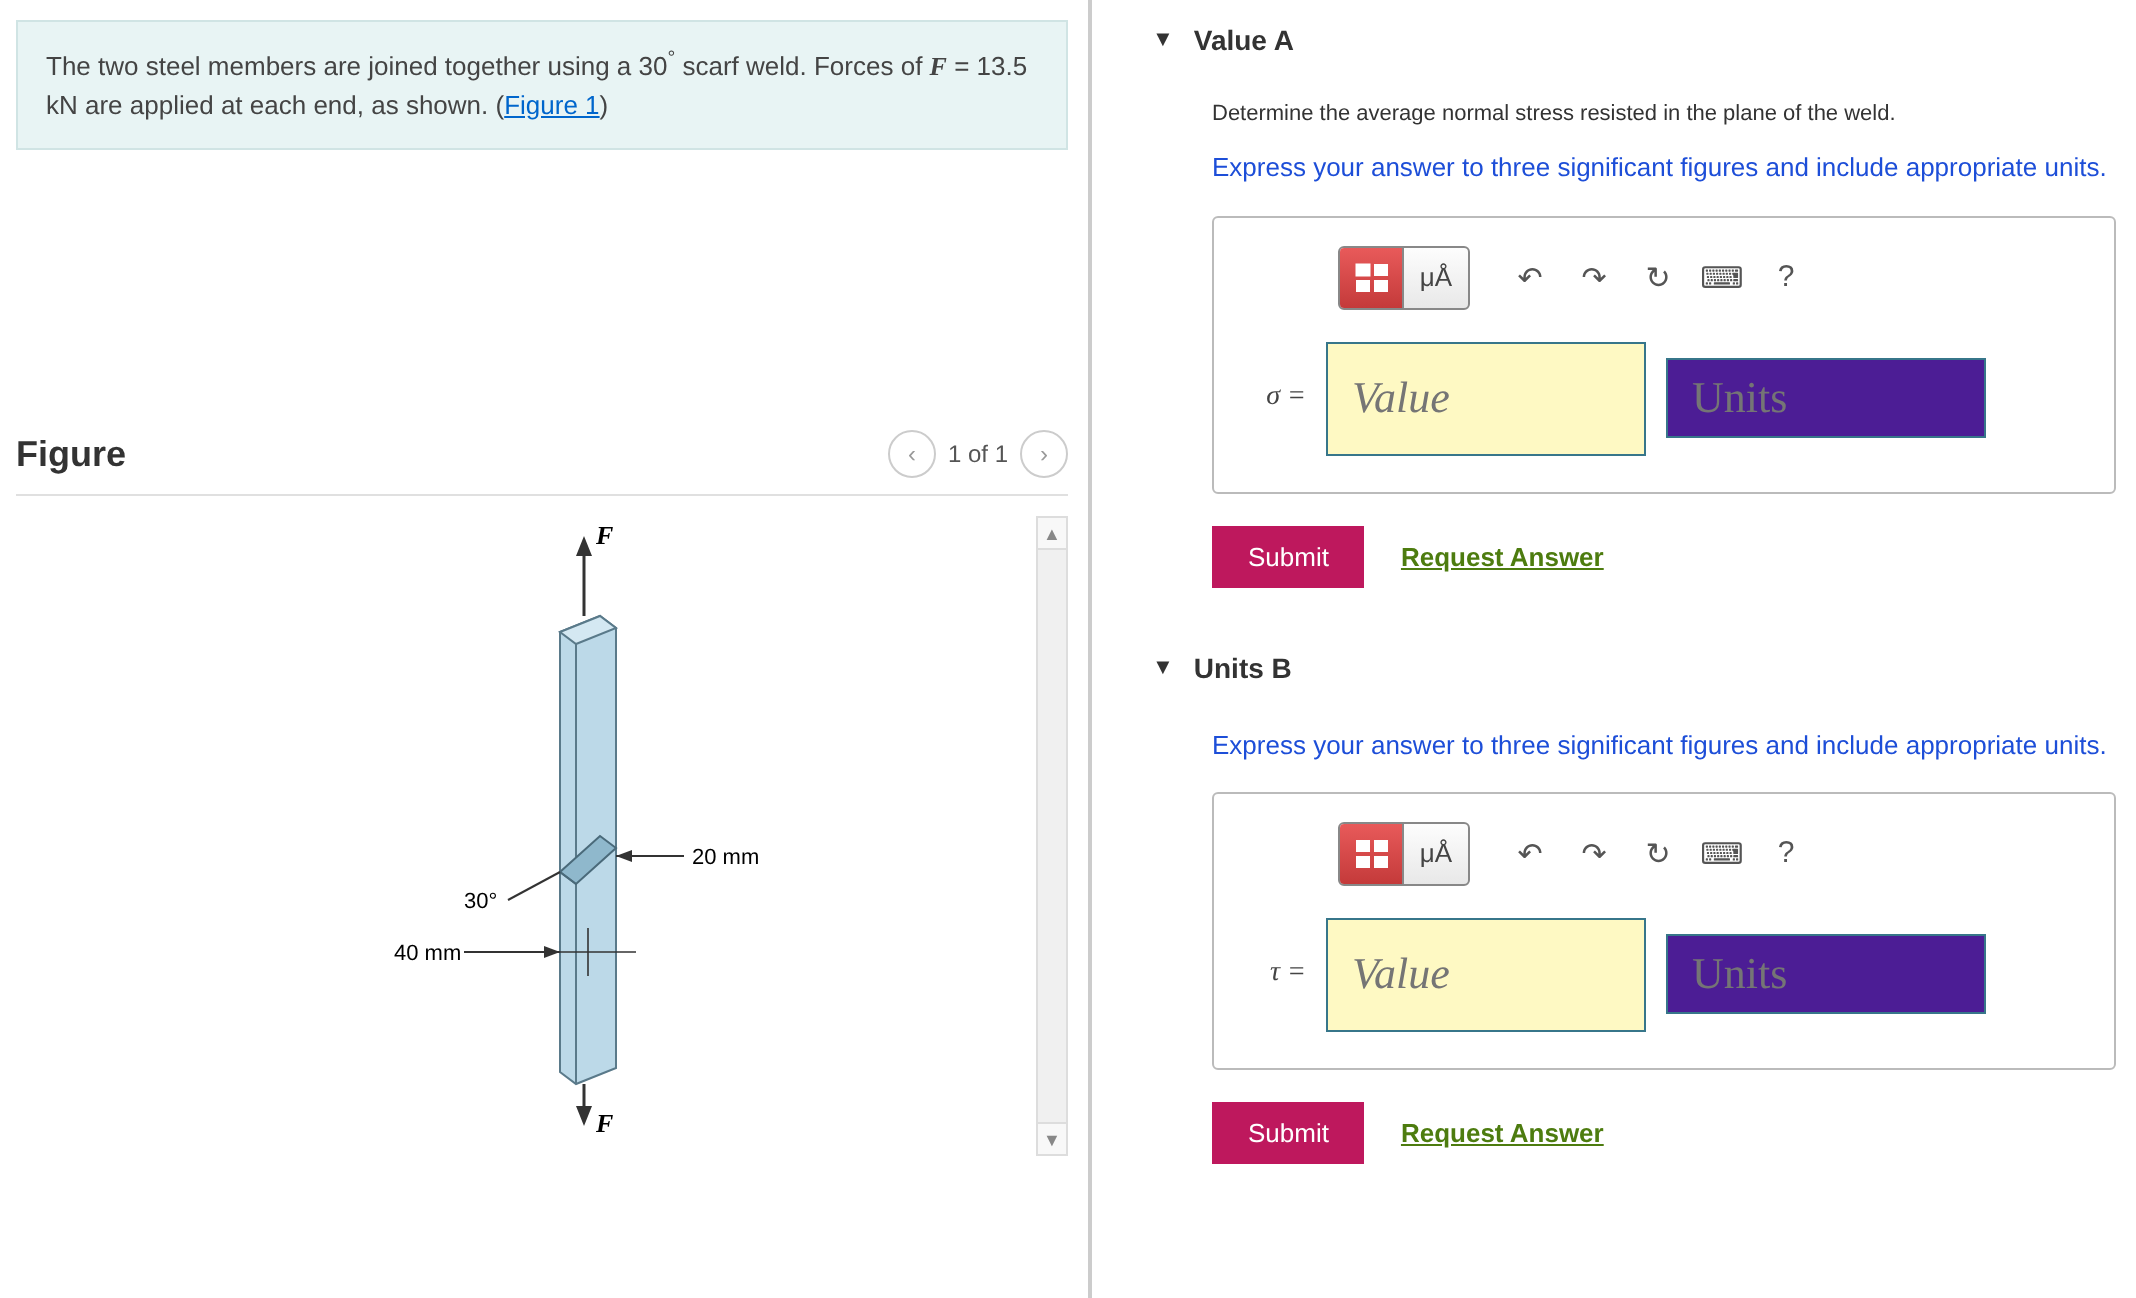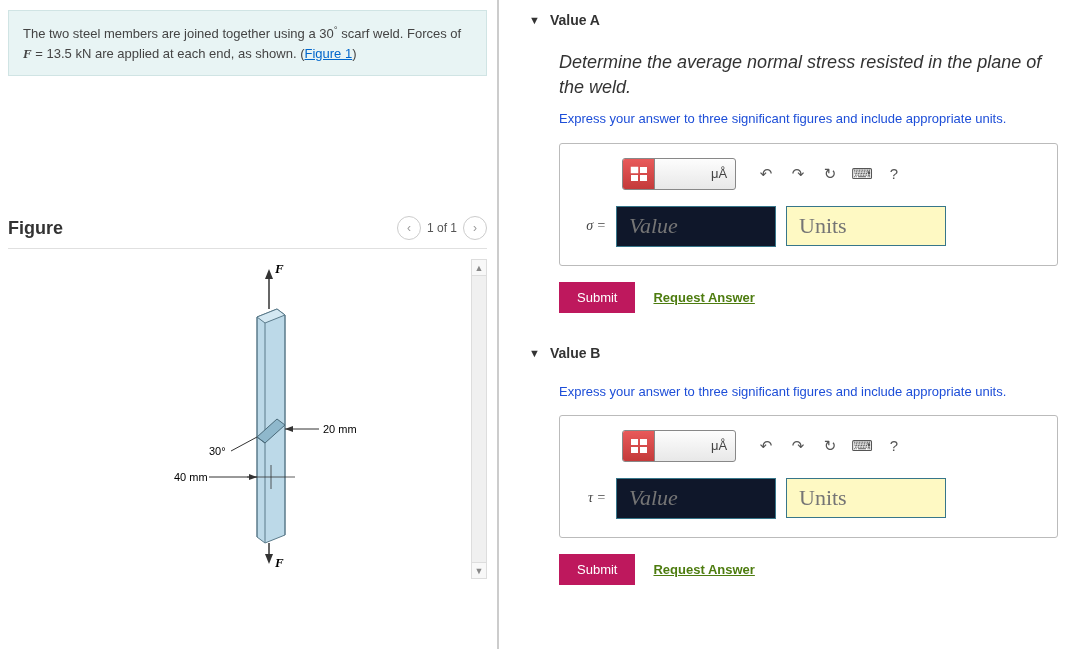--- a/index.html
+++ b/index.html
@@ -1,50 +1,50 @@
 <!DOCTYPE html>
 <html><head>
 <meta charset="utf-8">
 <style>
 * { box-sizing: border-box; margin: 0; padding: 0; }
 body { font-family: Arial, Helvetica, sans-serif; font-size: 13px; color: #333; background: #fff; }
 .container { display: flex; width: 1068px; height: 649px; }
-.left-panel { width: 497px; padding: 10px 10px 18px 8px; position: relative; }
+.left-panel { width: 544px; padding: 10px 10px 18px 8px; position: relative; }
 .divider { width: 2px; background: #ccc; }
 .right-panel { flex: 1; padding: 0 10px 10px 30px; overflow: hidden; }
 .problem-box { background: #e8f4f4; border: 1px solid #d0e4e4; padding: 12px 14px; line-height: 1.5; color: #444; }
 .problem-box sup { font-size: 0.75em; }
 .problem-box .fig-link { color: #0066cc; text-decoration: underline; cursor: pointer; }
 .figure-section { margin-top: 140px; }
 .figure-header { display: flex; justify-content: space-between; align-items: center; padding-bottom: 8px; border-bottom: 1px solid #e0e0e0; }
 .figure-title { font-size: 18px; font-weight: bold; color: #333; }
 .figure-nav { display: flex; align-items: center; gap: 6px; font-size: 12px; color: #555; }
 .nav-btn { width: 24px; height: 24px; border: 1px solid #ccc; border-radius: 50%; background: #fff; display: inline-flex; align-items: center; justify-content: center; color: #999; cursor: pointer; font-size: 12px; }
 .figure-area { position: relative; height: 320px; margin-top: 10px; padding-right: 18px; }
 .scrollbar-v { position: absolute; right: 0; top: 0; bottom: 0; width: 16px; background: #f0f0f0; border: 1px solid #ddd; }
 .scroll-arrow { height: 16px; display:flex; align-items:center; justify-content:center; color:#888; font-size:9px; background:#f8f8f8; border-bottom:1px solid #ddd; }
 .scroll-arrow.bottom { position:absolute; bottom:0; left:0; right:0; border-top:1px solid #ddd; border-bottom:none; }
 .figure-svg { display: block; margin: 0 auto; }
 .part-header { display: flex; align-items: center; gap: 10px; padding: 12px 0 12px 0; font-weight: bold; font-size: 14px; color: #333; }
 .caret { font-size: 11px; color: #333; }
 .part-body { padding: 10px 0 20px 30px; }
-.prompt { font-size: 18px; color: #333; margin-bottom: 10px; line-height: 1.4; font-style: italic; }
+.prompt { font-size: 11px; color: #333; margin-bottom: 10px; line-height: 1.4; }
 .instruction { font-size: 13px; font-weight: normal; color: #1d4ed8; margin-bottom: 14px; line-height: 1.4; }
 .answer-box { border: 1px solid #bbb; border-radius: 3px; padding: 14px 16px 18px 16px; background: #fff; max-width: 540px; }
 .toolbar { display: flex; align-items: center; gap: 0; margin-bottom: 16px; margin-left: 46px; }
-.tool-group { display: inline-flex; border: 1px solid #888; border-radius: 3px; overflow: hidden; background: linear-gradient(#fdfdfd,#e8e8e8); gap: 48px; }
+.tool-group { display: inline-flex; border: 1px solid #888; border-radius: 3px; overflow: hidden; background: linear-gradient(#fdfdfd,#e8e8e8); }
 .tool-btn { width: 32px; height: 30px; display:inline-flex; align-items:center; justify-content:center; border-right: 1px solid #888; cursor:pointer; font-size:13px; color:#444; }
 .tool-btn:last-child { border-right:none; }
 .tool-btn.template { background: linear-gradient(#e85a5a,#c43a3a); color:#fff; }
 .tool-spacer { width: 14px; }
 .tool-single { width: 32px; height: 30px; display:inline-flex; align-items:center; justify-content:center; cursor:pointer; color:#555; font-size:15px; }
 .input-row { display:flex; align-items:center; gap: 10px; }
 .varlabel { font-family: 'Times New Roman', serif; font-style: italic; font-size: 14px; color:#444; min-width: 30px; text-align:right; }
-.val-input { width: 160px; height: 41px; border: 1px solid #37768a; padding: 12px 12px; font-family: 'Times New Roman', serif; font-style: italic; font-size: 22px; color: #888; background:#0f172a; }
-.units-input { width: 160px; height: 40px; border: 1px solid #37768a; padding: 0 12px; font-family: 'Times New Roman', serif; font-size: 22px; color: #888; background:#fef9c3; }
+.val-input { width: 160px; height: 57px; border: 1px solid #37768a; padding: 12px 12px; font-family: 'Times New Roman', serif; font-style: italic; font-size: 22px; color: #888; background:#fef9c3; }
+.units-input { width: 160px; height: 40px; border: 1px solid #37768a; padding: 0 12px; font-family: 'Times New Roman', serif; font-size: 22px; color: #888; background:#4c1d95; }
 .submit-row { display:flex; align-items:center; gap: 18px; margin-top: 16px; }
 .submit-btn { background: #be185d; color: #fff; border: none; padding: 8px 18px; font-size: 13px; cursor: pointer; }
 .req-link { color: #4d7c0f; font-size: 13px; font-weight: bold; text-decoration: underline; cursor:pointer; }
 .mathvar { font-family: 'Times New Roman', serif; font-style: italic; font-weight: bold; }
 </style>
 </head>
 <body>
 
 <div class="container">
 
@@ -144,21 +144,21 @@
         </div>
       </div>
       <div class="submit-row">
         <button class="submit-btn">Submit</button>
         <span class="req-link">Request Answer</span>
       </div>
     </div>
 
     <div class="part-header">
       <span class="caret">▼</span>
-      <span>Value B</span>
+      <span>Units B</span>
     </div>
     <div class="part-body">
       <div class="instruction">Express your answer to three significant figures and include appropriate units.</div>
       <div class="answer-box">
         <div class="toolbar">
           <span class="tool-group">
             <span class="tool-btn template">
               <svg width="18" height="16">
                   <rect x="1" y="1" width="7" height="6" fill="#fff"></rect>
                   <rect x="10" y="1" width="7" height="6" fill="#fff"></rect>

